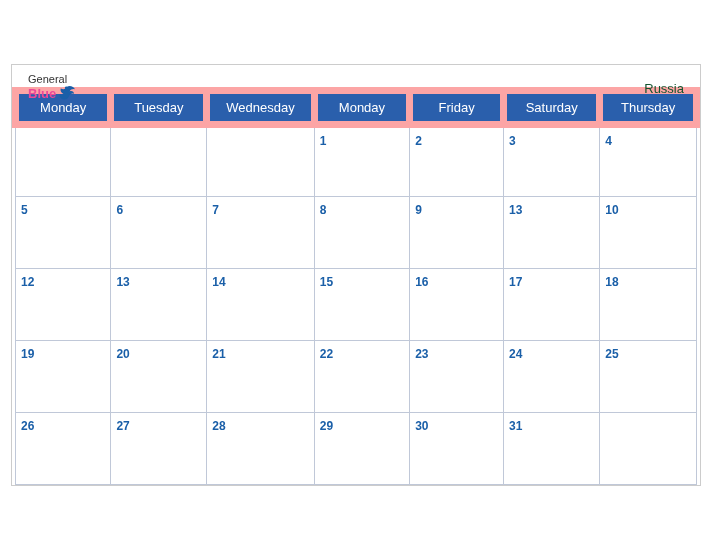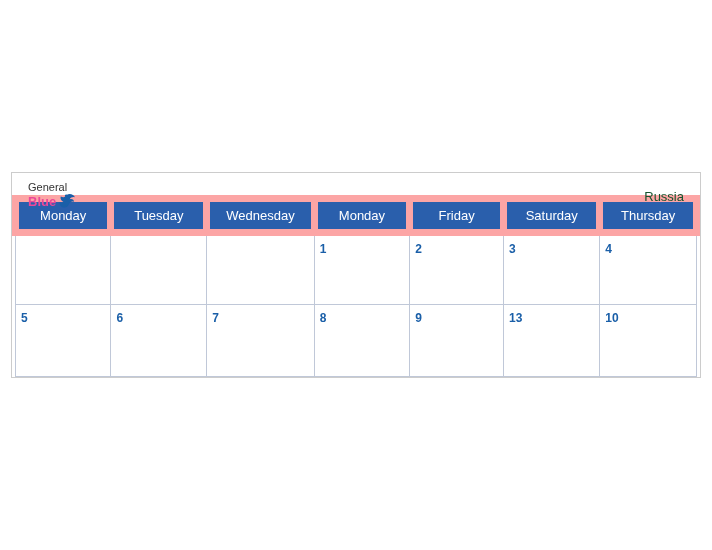--- a/index.html
+++ b/index.html
@@ -132,15 +132,42 @@
         </tr>
         <tr>
           <td><span class="day-number">5</span></td>
           <td><span class="day-number">6</span></td>
           <td><span class="day-number">7</span></td>
           <td><span class="day-number">8</span></td>
           <td><span class="day-number">9</span></td>
           <td><span class="day-number">13</span></td>
           <td><span class="day-number">10</span></td>
         </tr>
+        <tr>
+          <td><span class="day-number">12</span></td>
+          <td><span class="day-number">13</span></td>
+          <td><span class="day-number">14</span></td>
+          <td><span class="day-number">15</span></td>
+          <td><span class="day-number">16</span></td>
+          <td><span class="day-number">17</span></td>
+          <td><span class="day-number">18</span></td>
+        </tr>
+        <tr>
+          <td><span class="day-number">19</span></td>
+          <td><span class="day-number">20</span></td>
+          <td><span class="day-number">21</span></td>
+          <td><span class="day-number">22</span></td>
+          <td><span class="day-number">23</span></td>
+          <td><span class="day-number">24</span></td>
+          <td><span class="day-number">25</span></td>
+        </tr>
+        <tr>
+          <td><span class="day-number">26</span></td>
+          <td><span class="day-number">27</span></td>
+          <td><span class="day-number">28</span></td>
+          <td><span class="day-number">29</span></td>
+          <td><span class="day-number">30</span></td>
+          <td><span class="day-number">31</span></td>
+          <td class="empty-cell"></td>
+        </tr>
       </tbody>
   </table>
 </div>
 
 </body></html>

